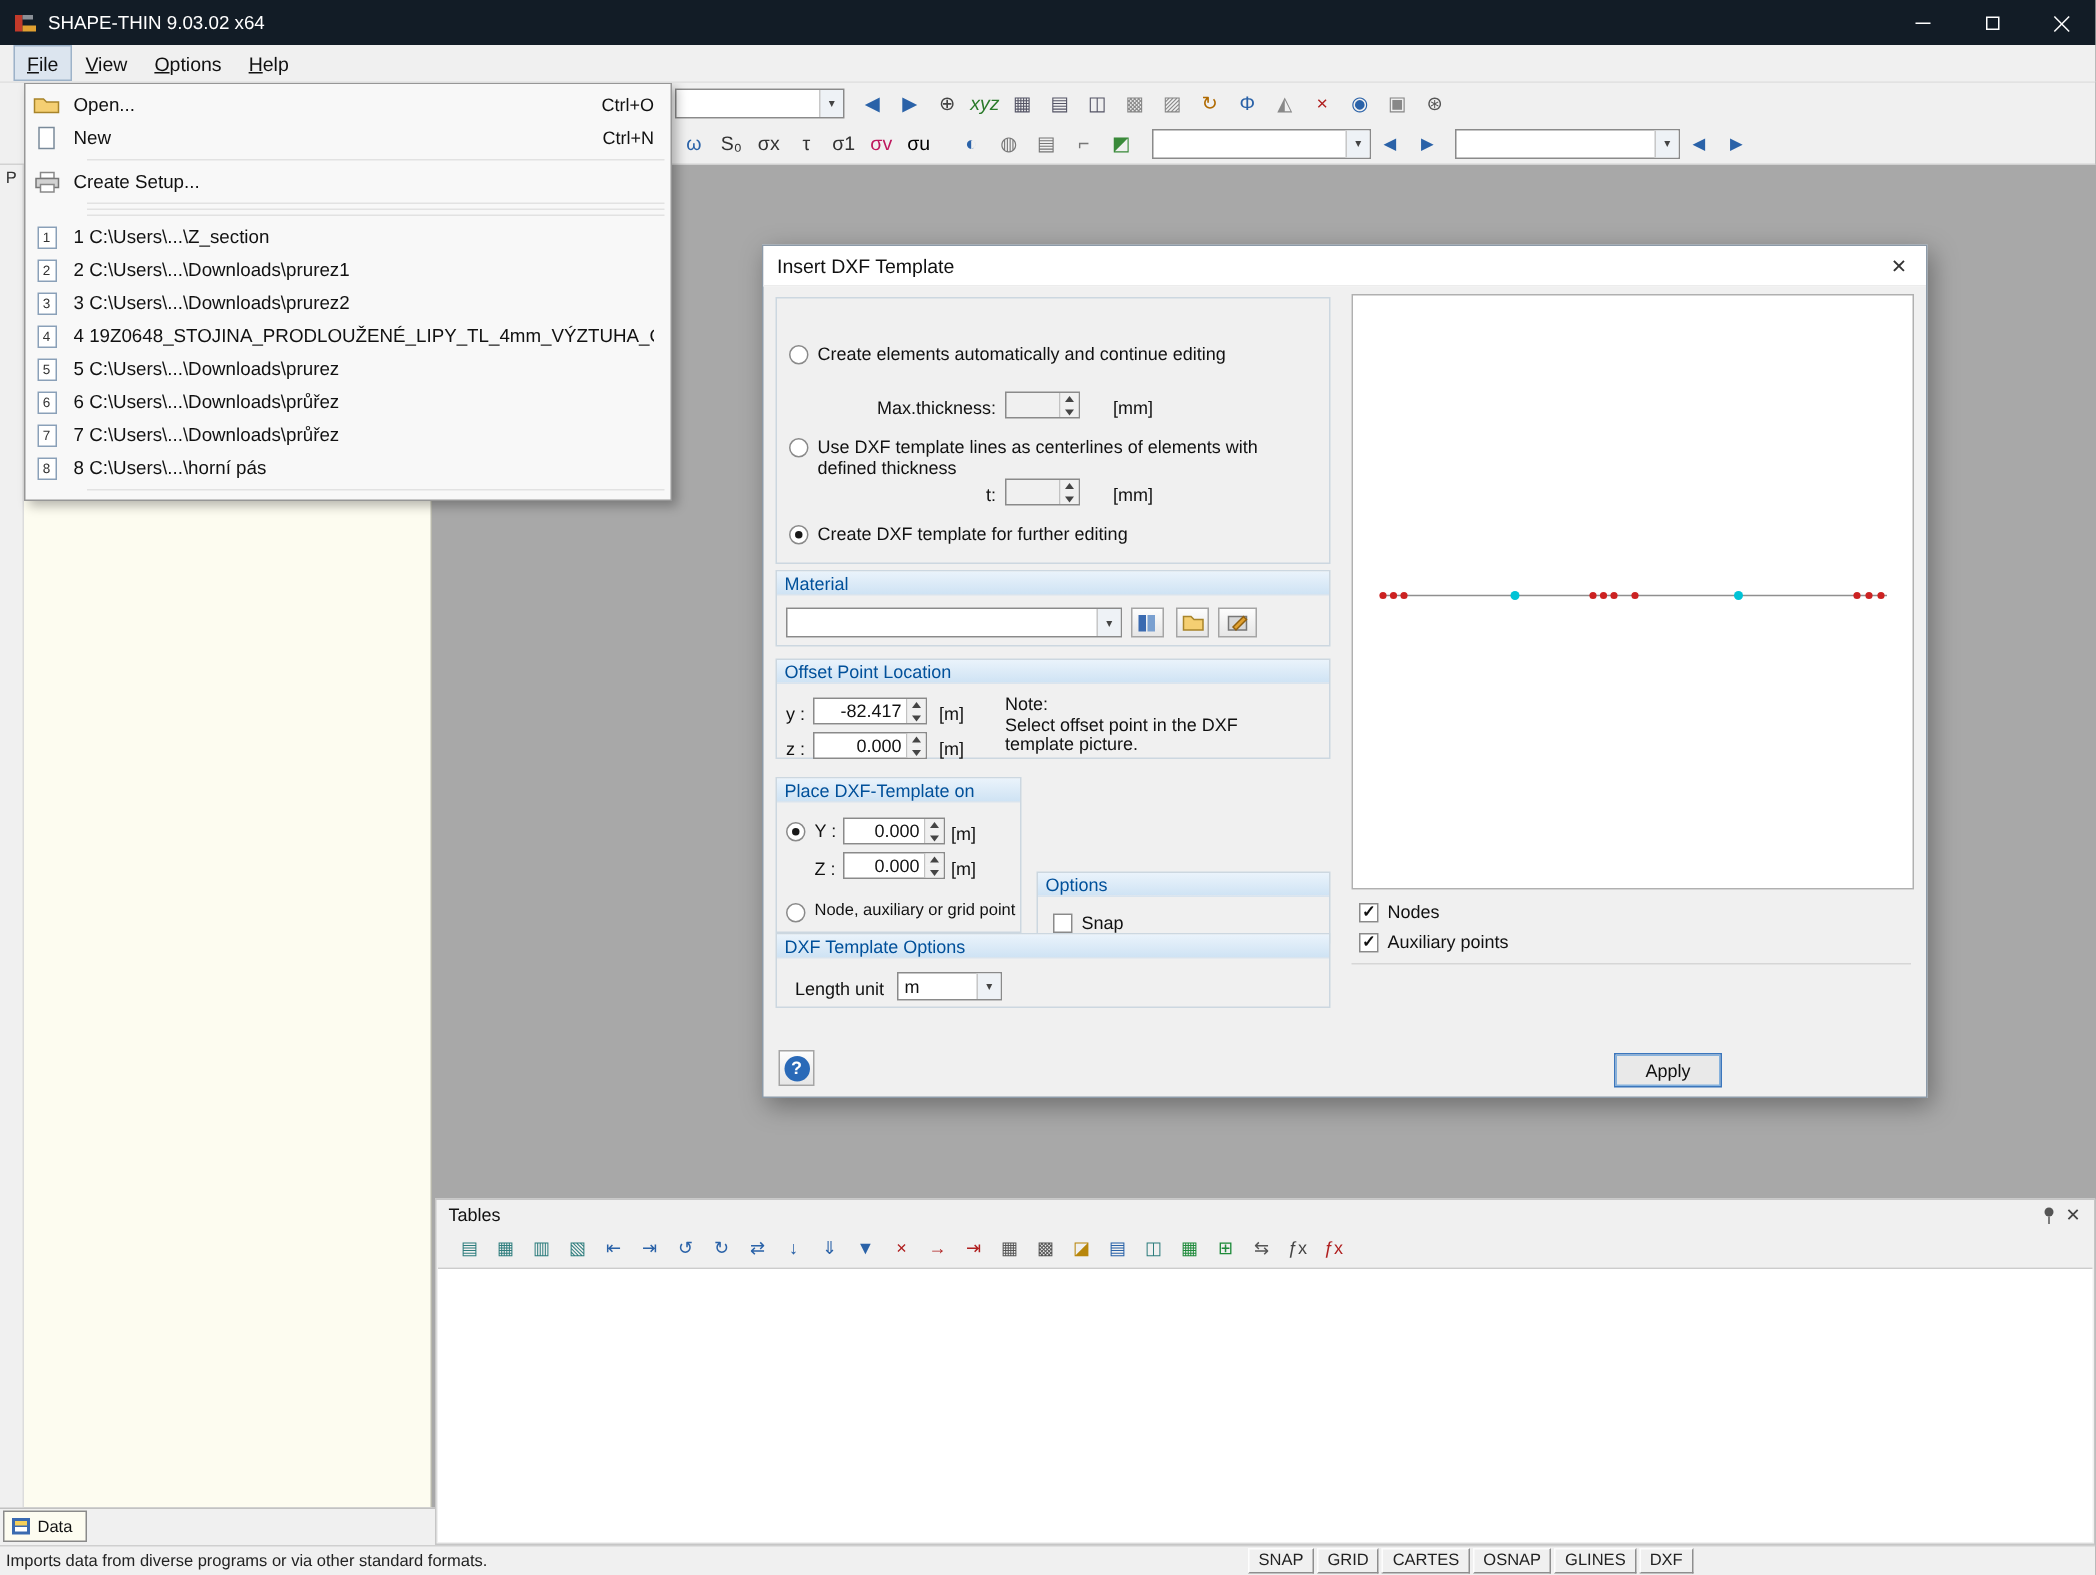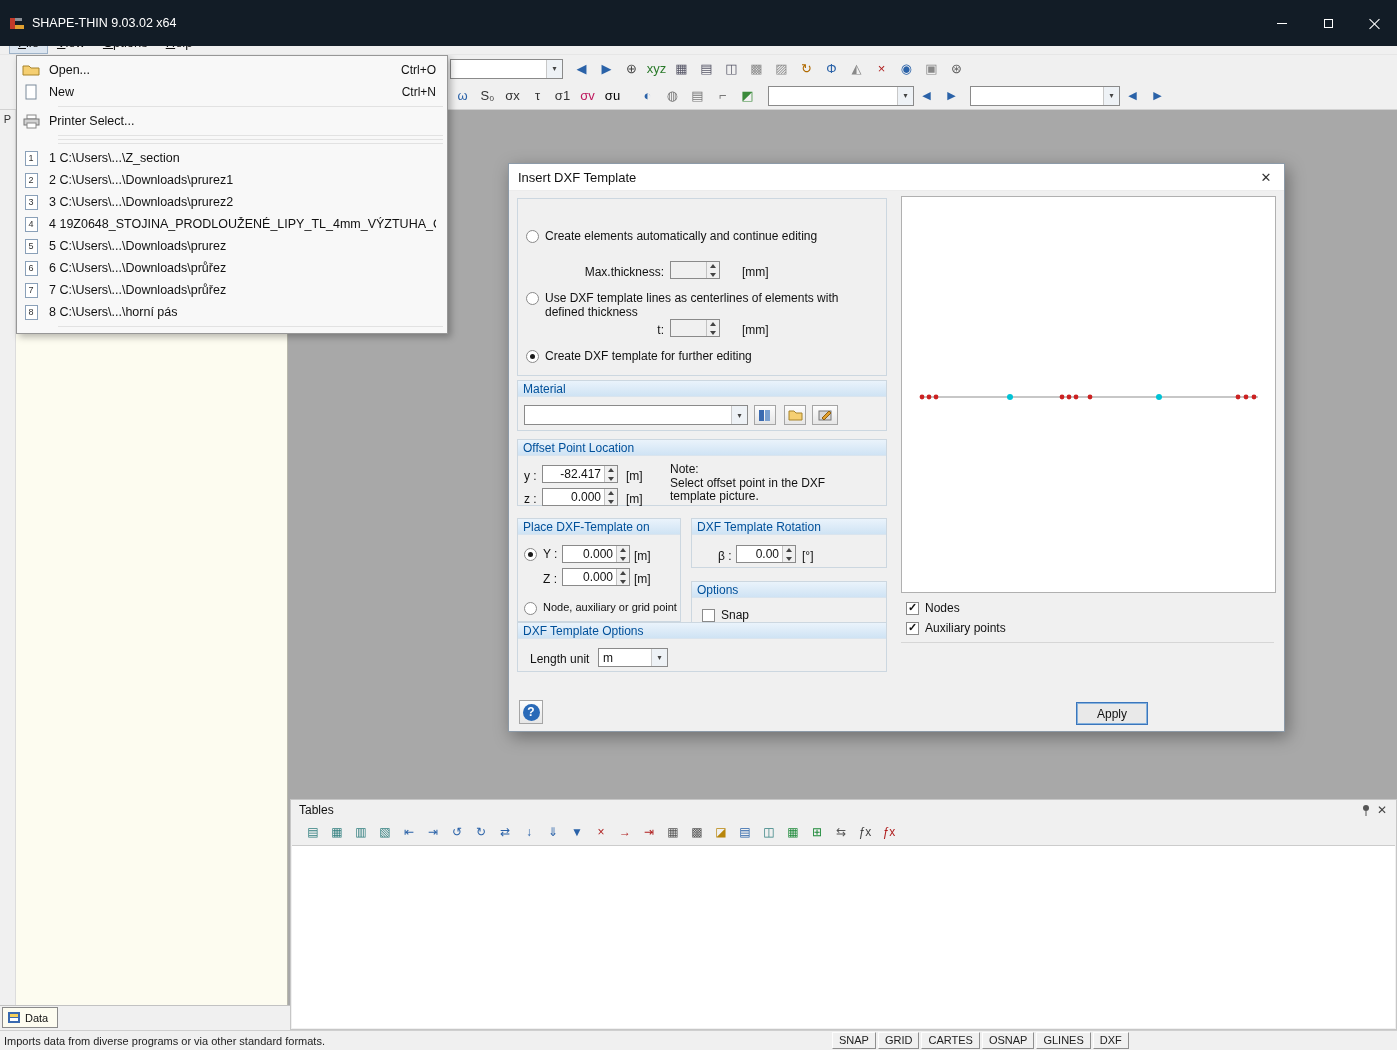--- a/index.html
+++ b/index.html
@@ -1,18 +1,18 @@
 <!DOCTYPE html>
 <html><head>
 <meta charset="utf-8">
 <style>
 *{margin:0;padding:0;box-sizing:border-box}
 html,body{width:1397px;height:1050px;overflow:hidden;background:#a8a8a8;font-family:"Liberation Sans",sans-serif;font-size:12px;color:#111;position:relative}
 
-.titlebar{position:absolute;left:0;top:0;width:1397px;height:46px;background:#121c26;color:#fff;display:flex;align-items:center;z-index:60}
+.titlebar{position:absolute;left:0;top:0;width:1397px;height:30px;background:#121c26;color:#fff;display:flex;align-items:center;z-index:60}
 .app-icon{width:16px;height:16px;margin:0 7px 0 9px;flex:none}
 .title-text{font-size:12.5px}
 .win-controls{margin-left:auto;display:flex;height:100%}
 .win-btn{width:46px;display:flex;align-items:center;justify-content:center}
 .glyph-min{width:10px;height:1px;background:#fff}
 .glyph-max{width:9px;height:9px;border:1px solid #fff}
 .glyph-close{position:relative;width:11px;height:11px}
 .glyph-close::before,.glyph-close::after{content:"";position:absolute;left:5px;top:-1px;width:1px;height:14px;background:#fff}
 .glyph-close::before{transform:rotate(45deg)}.glyph-close::after{transform:rotate(-45deg)}
 
@@ -135,21 +135,21 @@
   <div class="tb-spacer"></div>
   <div class="tb-combo" style="width:113px">
     <span class="cval"></span>
     <span class="carr">▾</span>
   </div>
   <div style="width:6px"></div>
   <div class="tb-icons">
     <span class="tb-btn" style="color: rgb(42, 98, 168);">◀</span>
       <span class="tb-btn" style="color: rgb(42, 98, 168);">▶</span>
       <span class="tb-btn" style="color: rgb(68, 68, 68);">⊕</span>
-      <span class="tb-btn" style="color: rgb(42, 122, 42);">xyz</span>
+      <span class="tb-btn" style="color: rgb(42, 122, 42); font-style: italic;">xyz</span>
       <span class="tb-btn" style="color: rgb(85, 85, 102);">▦</span>
       <span class="tb-btn" style="color: rgb(85, 85, 102);">▤</span>
       <span class="tb-btn" style="color: rgb(85, 85, 102);">◫</span>
       <span class="tb-btn" style="color: rgb(136, 136, 136);">▩</span>
       <span class="tb-btn" style="color: rgb(136, 136, 136);">▨</span>
       <span class="tb-btn" style="color: rgb(176, 106, 0);">↻</span>
       <span class="tb-btn" style="color: rgb(42, 98, 168);">Φ</span>
       <span class="tb-btn" style="color: rgb(136, 136, 136);">◭</span>
       <span class="tb-btn" style="color: rgb(176, 32, 32);">×</span>
       <span class="tb-btn" style="color: rgb(42, 98, 168);">◉</span>
@@ -282,21 +282,21 @@
   </div>
   <div class="fm-sep"></div>
   <div class="fm-row">
     <span class="fm-icon">
         <svg width="17" height="15">
           <rect x="4" y="1" width="9" height="4" fill="#fff" stroke="#888"></rect>
           <rect x="1" y="5" width="15" height="6" fill="#d2d2d2" stroke="#777"></rect>
           <rect x="4" y="9" width="9" height="5" fill="#fff" stroke="#888"></rect>
         </svg>
       </span>
-    <span class="lbl">Printer Select...</span>
+    <span class="lbl">Create Setup...</span>
   </div>
   <div class="fm-sep"></div>
   <div class="fm-sep"></div>
   <div class="fm-sep"></div>
   <div class="fm-row">
     <span class="fm-icon">
         <span class="fm-num">1</span>
       </span>
     <span class="lbl">1 C:\Users\...\Z_section</span>
   </div>
@@ -456,32 +456,20 @@
           <i class="dn"></i>
         </span>
     </div>
     <div class="lab" style="left:116px;top:53px">[m]</div>
     <div class="radio" style="left:6px;top:82px;font-size:11px">
       <span class="rdot"></span>
       <span style="white-space:nowrap;font-size:11px">Node, auxiliary or grid point</span>
     </div>
   </div>
 
-  <div class="grp" style="left:182px;top:354px;width:196px;height:50px">
-    <div class="grp-h">DXF Template Rotation</div>
-    <div class="lab" style="left:26px;top:30px">β :</div>
-    <div class="fld" style="left:44px;top:26px;width:60px">
-      <span class="val">0.00</span>
-      <span class="spin">
-          <i class="up"></i>
-          <i class="dn"></i>
-        </span>
-    </div>
-    <div class="lab" style="left:110px;top:30px">[°]</div>
-  </div>
 
   <div class="grp" style="left:182px;top:417px;width:196px;height:48px">
     <div class="grp-h">Options</div>
     <div class="chkrow" style="left:10px;top:26px">
       <span class="chk"></span>
       <span>Snap</span>
     </div>
   </div>
 
   <div class="grp" style="left:8px;top:458px;width:370px;height:50px">

